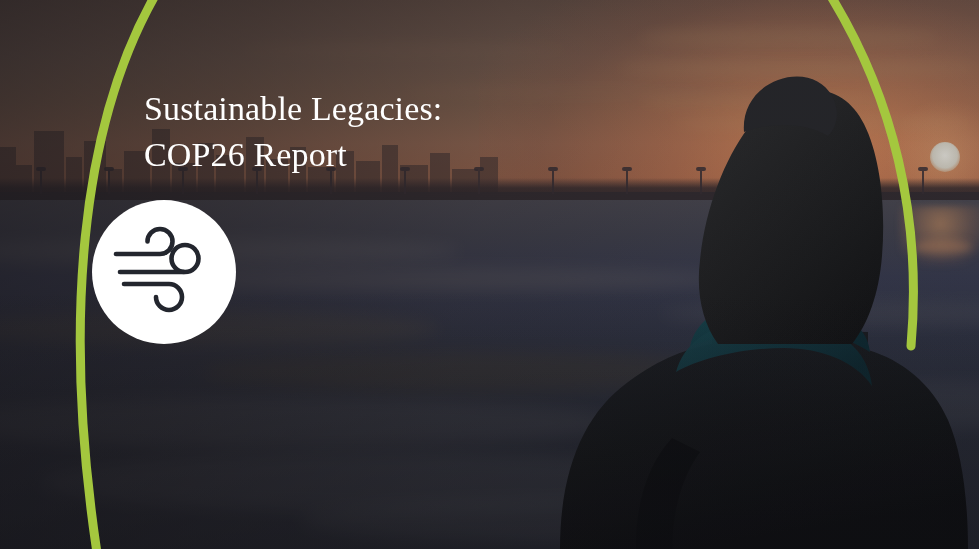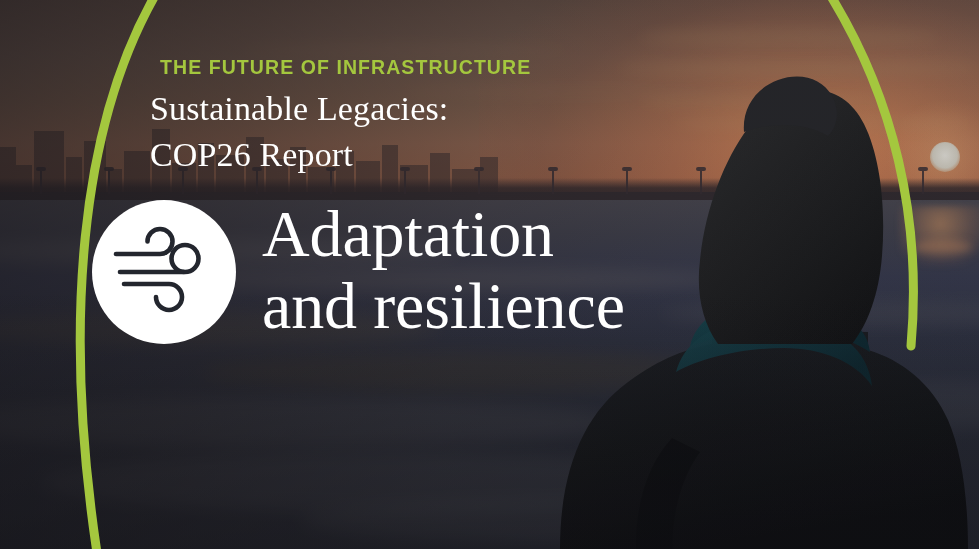--- a/index.html
+++ b/index.html
@@ -211,21 +211,21 @@
     left: 160px; top: 56px;
     font-size: 19.5px;
     font-weight: bold;
     letter-spacing: 0.055em;
     color: #a4c73e;
     font-family: "Liberation Sans", sans-serif;
     white-space: nowrap;
   }
   .subtitle {
     position: absolute;
-    left: 150px; top: 86px;
+    left: 144px; top: 86px;
     font-family: "Liberation Serif", serif;
     font-size: 34px;
     line-height: 46px;
     color: #ffffff;
     white-space: pre-line;
     letter-spacing: 0.004em;
   }
   .headline {
     position: absolute;
     left: 262px; top: 198px;
@@ -412,27 +412,24 @@
   <div class="tint"></div>
   <div class="tint-bottom"></div>
 
   <svg class="ellipse-svg" viewBox="0 0 979 549">
 
     <path d="M163 -18 C 78 120 62 330 99 566" fill="none" stroke="#a4c73e" stroke-width="9" stroke-linecap="round"></path>
 
     <path d="M822 -18 C 896 96 922 222 911 346" fill="none" stroke="#a4c73e" stroke-width="9" stroke-linecap="round"></path>
   </svg>
 
-  <div class="eyebrow">THE FUTURE OF INFRASTRUCTURE</div>
 
   <div class="subtitle">Sustainable Legacies:
 COP26 Report</div>
 
-  <div class="headline">Adaptation
-and resilience</div>
 
   <div class="icon-badge">
     <svg width="104" height="104" viewBox="0 0 104 104">
       <g fill="none" stroke="#23262e" stroke-width="4.6" stroke-linecap="round">
 
         <path d="M4 34 H48 A12.5 12.5 0 1 0 35.5 21.5"></path>
 
         <path d="M8 52 H72"></path>
         <circle cx="73" cy="38.5" r="13.5"></circle>
 

